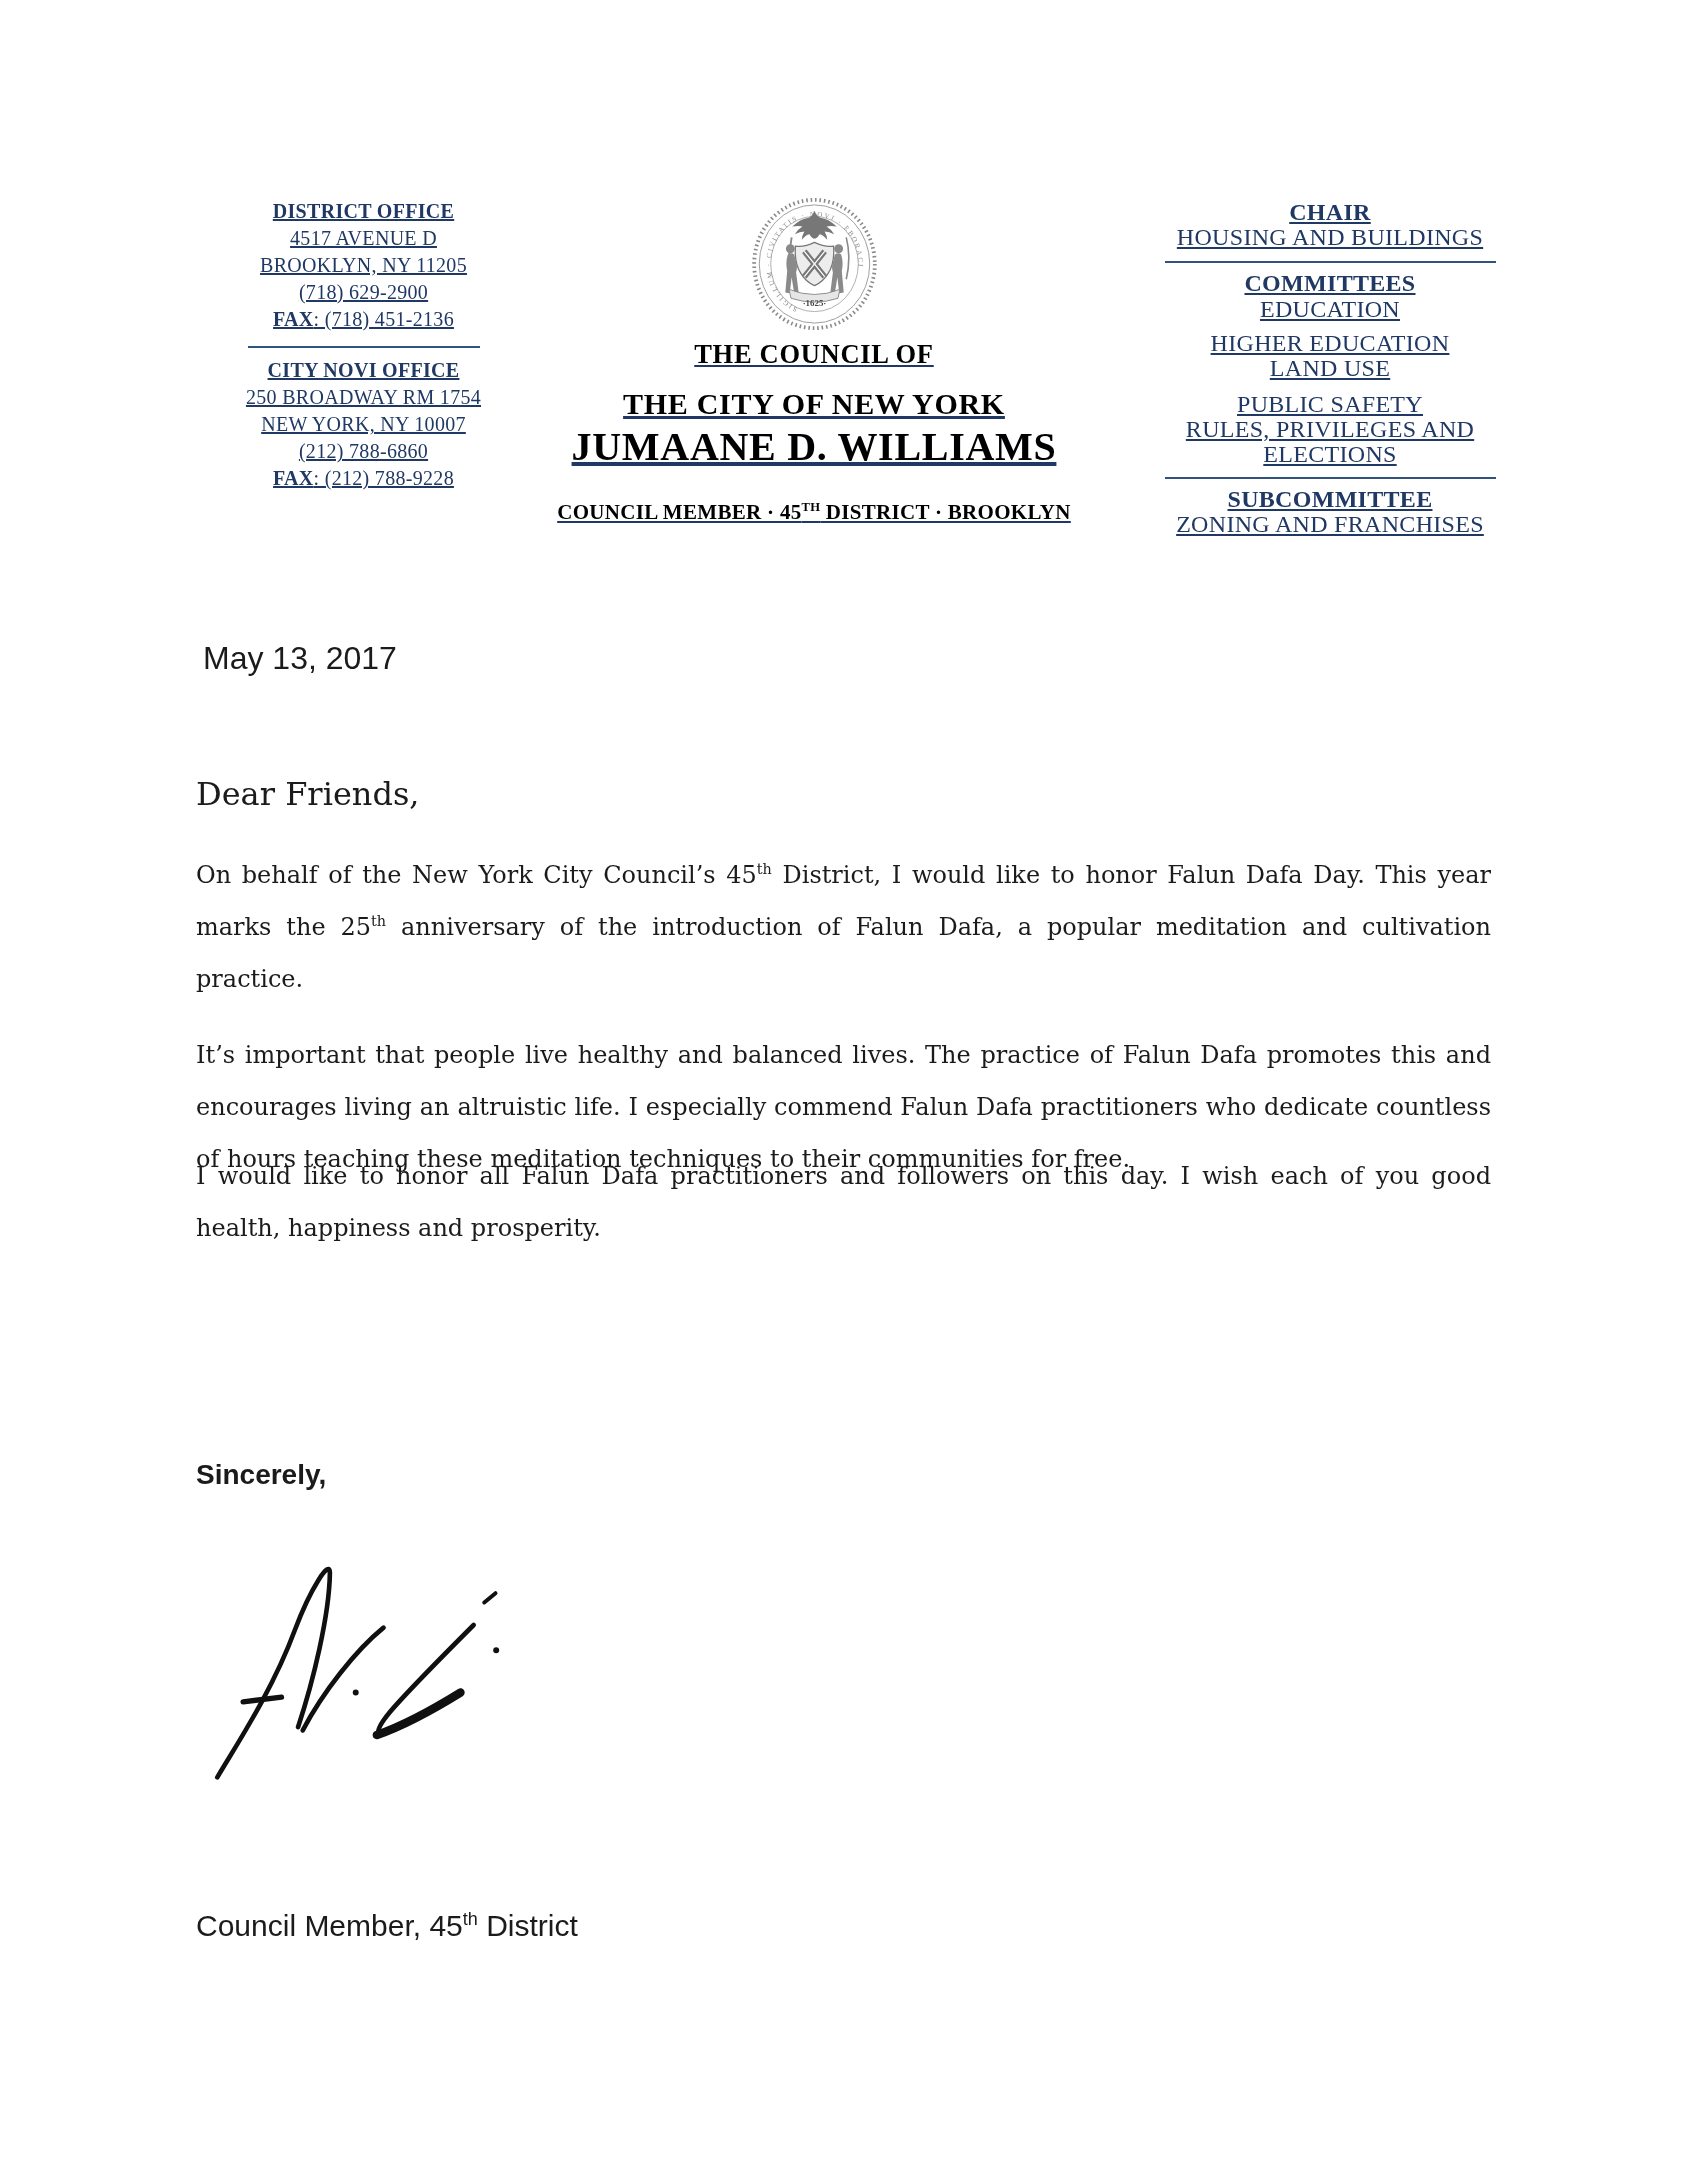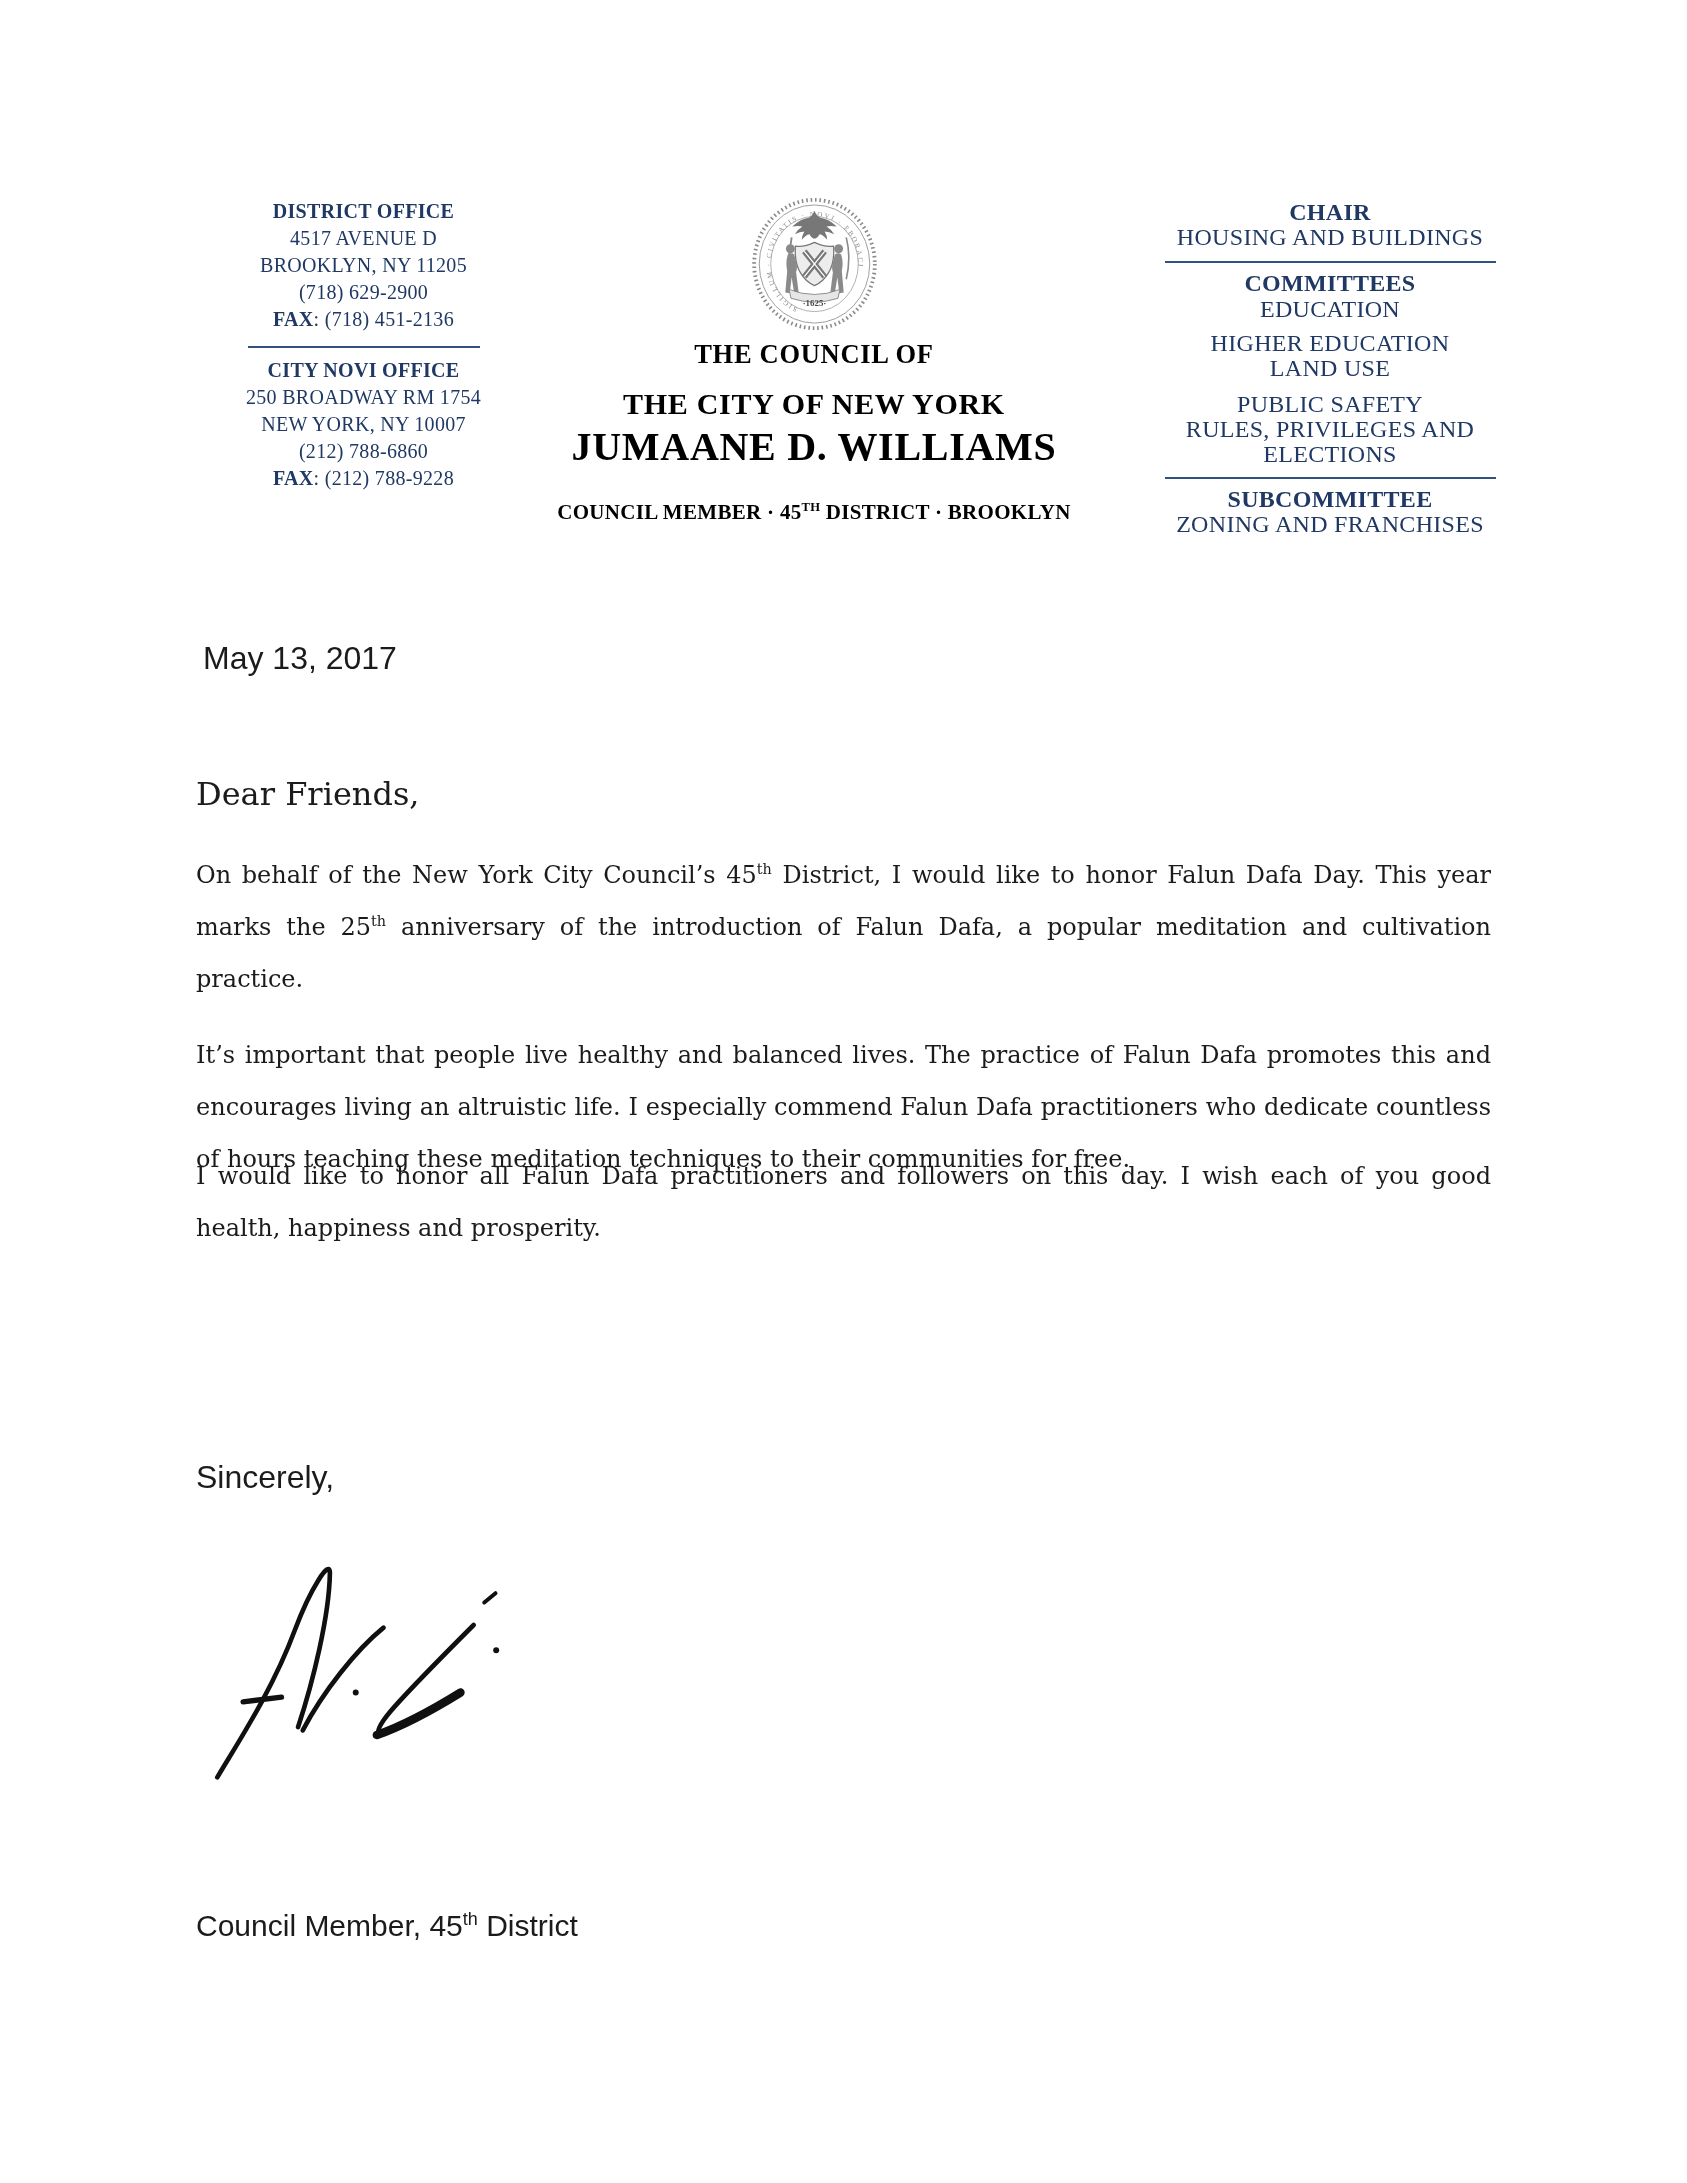--- a/index.html
+++ b/index.html
@@ -6,21 +6,21 @@
   body {
     width:1687px; height:2183px; position:relative;
     font-family:"Liberation Serif", serif;
     color:#1b1b1b;
     -webkit-font-smoothing:antialiased;
   }
   .page { position:absolute; inset:0; overflow:hidden; }
 
   
   .navy { color:#000000; }
-  .lh-col { position:absolute; text-align:center; color:#1f3864; }
+  .lh-col { position:absolute; text-align:center; color:#1f3864;text-decoration:underline; }
 
   .lh-left  { left:165px;  top:198px; width:397px; font-size:20px; line-height:27px; letter-spacing:0.3px; }
   .lh-right { left:1125px; top:200px; width:410px; font-size:24px; line-height:25px; letter-spacing:0.3px; }
   .lh-center{ left:556px;  top:196px; width:516px; }
 
   .lh-title { font-weight:bold; }
   .rule { border:none; height:0; border-top:2.6px solid #31517f; margin:13.2px auto 9.3px; }
   .rule-left  { width:232px; }
   .rule-right { width:331px; margin:10.6px auto 8px; }
 
@@ -46,21 +46,21 @@
 
   .para {
     font-family:"DejaVu Serif", serif;
     font-size:24px; line-height:52px; text-align:justify;
   }
   .para sup { font-size:60%; line-height:0; }
   .p1 { top:849px; }
   .p2 { top:1029px; }
   .p3 { top:1150px; }
 
-  .closing { top:1459px; font-size:32px; }
+  .closing { top:1459px; font-size:28px;font-weight:bold; }
 
   .signature { position:absolute; left:206px; top:1560px; width:318px; height:232px; }
   .signature svg { width:100%; height:100%; }
 
   .signer-name  { top:1863px; font-size:30px; }
   .signer-title { top:1909px; font-size:30px; }
   .signer-title sup { font-size:60%; }
 </style>
 </head>
 <body>

